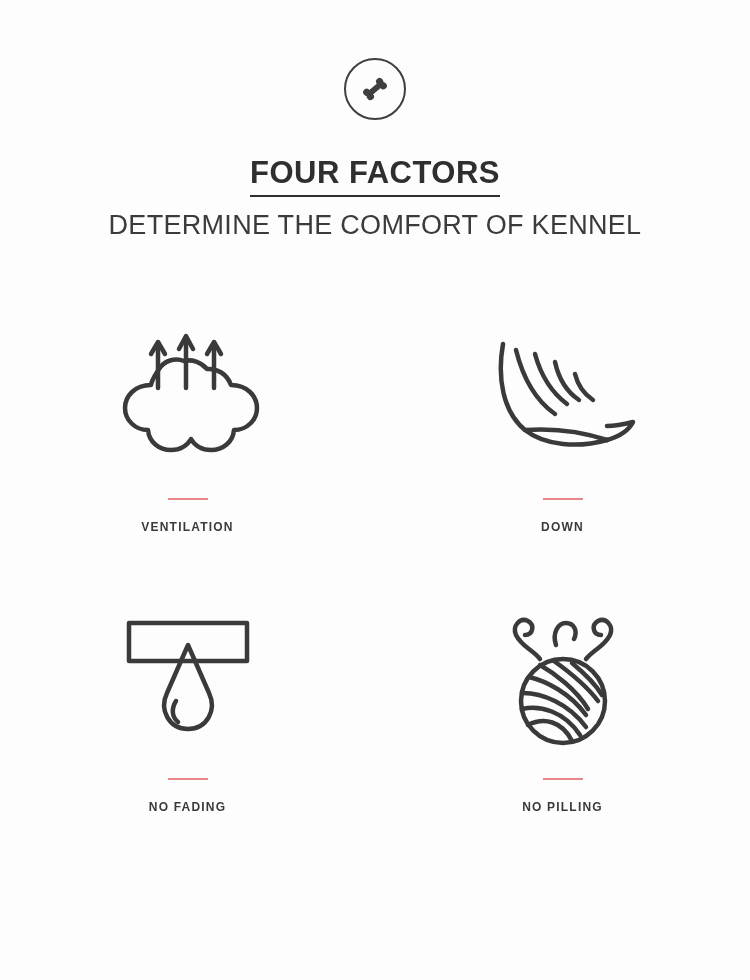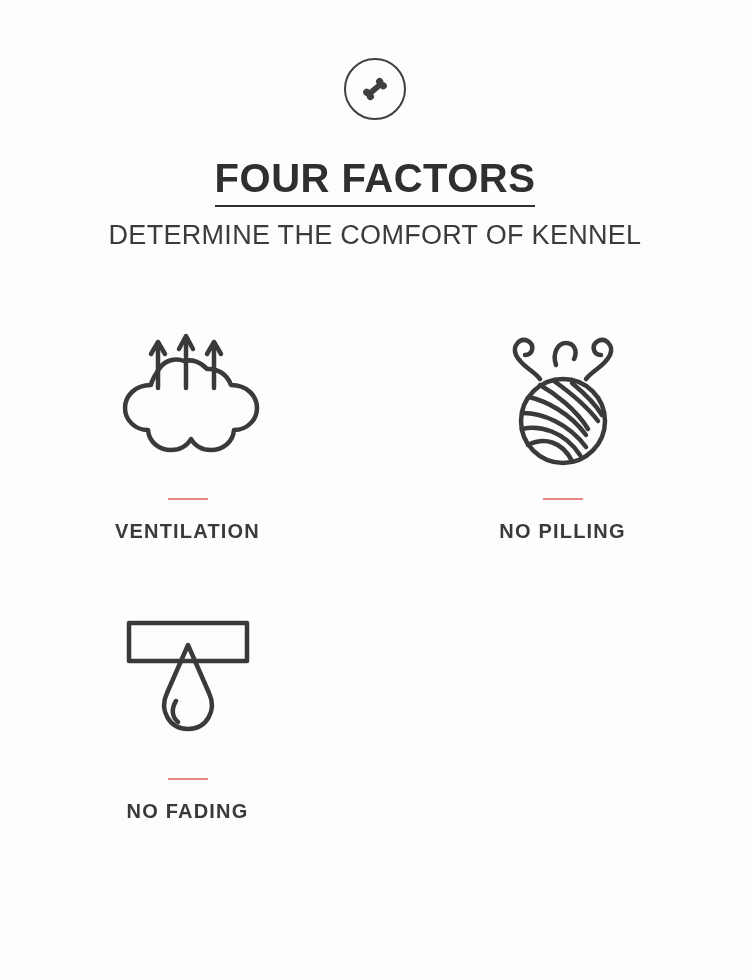--- a/index.html
+++ b/index.html
@@ -36,21 +36,21 @@
     align-items: center;
     justify-content: center;
     box-sizing: border-box;
   }
   .badge svg { display: block; }
 
   .title-wrap {
     margin-top: 36px;
   }
   .main-title {
-    font-size: 40px;
+    font-size: 31px;
     font-weight: bold;
     letter-spacing: 0.5px;
     color: #2f2f2f;
     display: inline-block;
     padding-bottom: 5px;
     border-bottom: 2px solid #2f2f2f;
     line-height: 1.1;
   }
   .sub-title {
     margin-top: 13px;
@@ -83,21 +83,21 @@
     justify-content: center;
   }
   .divider {
     width: 40px;
     height: 2px;
     background: #e8868a;
     margin-top: 18px;
   }
   .cell-label {
     margin-top: 20px;
-    font-size: 20px;
+    font-size: 12px;
     font-weight: bold;
     letter-spacing: 1.2px;
     color: #3a3a3a;
   }
   svg { overflow: visible; }
 </style>
 </head>
 <body>
 
 <div class="page">
@@ -143,20 +143,51 @@
                      C134 100 144 90 144 78 C144 66 134 55 118 55
                      C114 44 104 38 94 39 C88 32 79 29 71 31
                      C62 27 51 31 46 39 C43 44 39 49 38 55 Z"></path>
           </g>
         </svg>
       </div>
       <div class="divider" style="background: rgb(232, 134, 138);"></div>
       <div class="cell-label">VENTILATION</div>
     </div>
 
+    <div class="cell">
+      <div class="icon-box">
+        <svg width="160" height="140" viewBox="0 0 160 140">
+          <g fill="none" stroke="#3a3a3a" stroke-width="4.5" stroke-linecap="round" stroke-linejoin="round">
+            <path d="M20 14 C14 48 20 82 42 100 C62 116 96 118 124 110"></path>
+            <path d="M124 110 C138 106 146 100 150 92 C142 94 132 96 124 96"></path>
+            <path d="M33 20 C40 48 52 70 72 84"></path>
+            <path d="M52 24 C58 46 68 62 84 74"></path>
+            <path d="M72 32 C76 50 84 62 96 70"></path>
+            <path d="M92 44 C95 56 101 64 110 70"></path>
+            <path d="M42 100 C70 98 100 102 124 110"></path>
+          </g>
+        </svg>
+      </div>
+      <div class="divider" style="background: rgb(232, 134, 138);"></div>
+      <div class="cell-label">DOWN</div>
+    </div>
+
+    <div class="cell">
+      <div class="icon-box">
+        <svg width="150" height="150" viewBox="0 0 150 150">
+          <g fill="none" stroke="#3a3a3a" stroke-width="4.5" stroke-linecap="round" stroke-linejoin="round">
+            <rect x="16" y="18" width="118" height="38"></rect>
+            <path d="M75 40 L54 88 C46 105 56 124 75 124 C94 124 104 105 96 88 Z"></path>
+            <path d="M63 96 C58 104 59 112 65 117"></path>
+          </g>
+        </svg>
+      </div>
+      <div class="divider" style="background: rgb(232, 134, 138);"></div>
+      <div class="cell-label">NO FADING</div>
+    </div>
 
     <div class="cell">
       <div class="icon-box">
         <svg width="150" height="150" viewBox="0 0 150 150">
           <g fill="none" stroke="#3a3a3a" stroke-width="4.5" stroke-linecap="round" stroke-linejoin="round">
 
             <path d="M52 54 C44 44 34 42 28 30 C24 21 32 12 40 16 C47 20 45 30 37 30"></path>
             <path d="M98 54 C106 44 116 42 122 30 C126 21 118 12 110 16 C103 20 105 30 113 30"></path>
             <path d="M68 40 C64 28 70 18 78 18 C86 18 90 26 86 34"></path>
 
@@ -168,28 +199,14 @@
             <path d="M52 60 C66 68 88 84 100 104"></path>
             <path d="M66 56 C80 66 98 80 110 96"></path>
             <path d="M84 58 C96 68 108 80 114 90"></path>
           </g>
         </svg>
       </div>
       <div class="divider" style="background: rgb(232, 134, 138);"></div>
       <div class="cell-label">NO PILLING</div>
     </div>
 
-    <div class="cell">
-      <div class="icon-box">
-        <svg width="150" height="150" viewBox="0 0 150 150">
-          <g fill="none" stroke="#3a3a3a" stroke-width="4.5" stroke-linecap="round" stroke-linejoin="round">
-            <rect x="16" y="18" width="118" height="38"></rect>
-            <path d="M75 40 L54 88 C46 105 56 124 75 124 C94 124 104 105 96 88 Z"></path>
-            <path d="M63 96 C58 104 59 112 65 117"></path>
-          </g>
-        </svg>
-      </div>
-      <div class="divider" style="background: rgb(232, 134, 138);"></div>
-      <div class="cell-label">NO FADING</div>
-    </div>
-
   </div>
 </div>
 
 </body></html>

